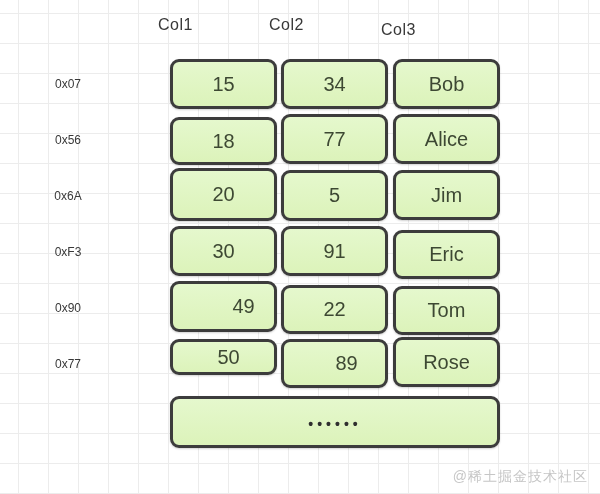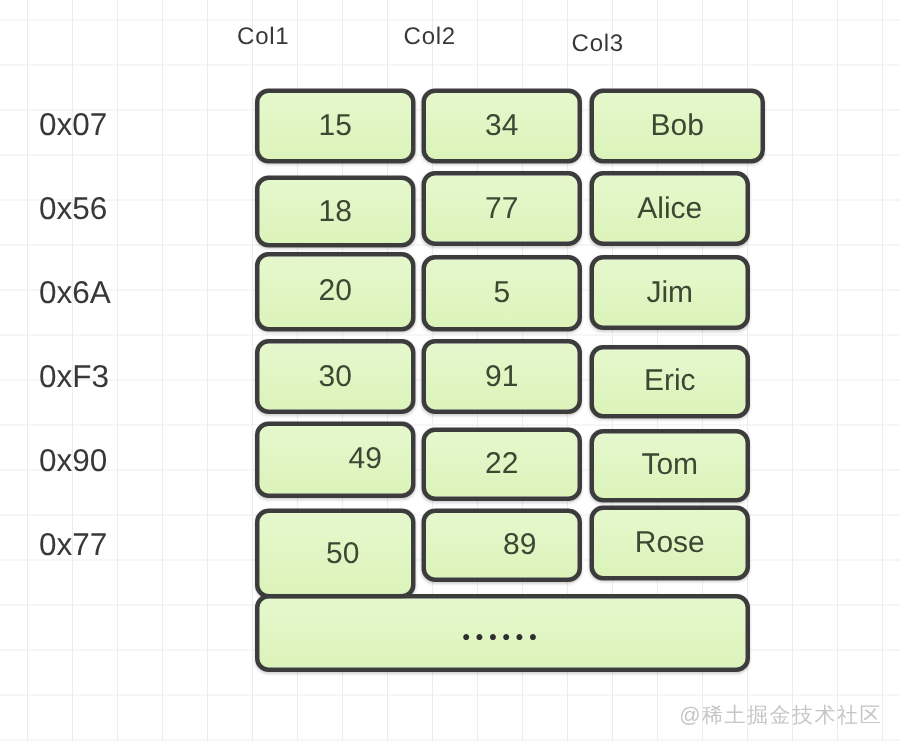--- a/index.html
+++ b/index.html
@@ -23,21 +23,22 @@
     position: absolute;
     text-align: center;
     font-size: 16px;
     color: #383838;
     letter-spacing: 0.5px;
   }
   .row-label {
     position: absolute;
     left: 26px;
     width: 84px;
-    font-size: 21px;
+    text-align: center;
+    font-size: 12px;
     line-height: 24px;
     color: #383838;
   }
   .cell {
     position: absolute;
     box-sizing: border-box;
     border: 3px solid #3c3c3c;
     border-radius: 9px;
     background: linear-gradient(180deg, #e5f8cd 0%, #dcf3ba 100%);
     box-shadow: 0 1px 2px rgba(0,0,0,0.18);
@@ -75,39 +76,39 @@
 
   <div class="row-label" style="top:72px;">0x07</div>
   <div class="row-label" style="top:128px;">0x56</div>
   <div class="row-label" style="top:184px;">0x6A</div>
   <div class="row-label" style="top:240px;">0xF3</div>
   <div class="row-label" style="top:296px;">0x90</div>
   <div class="row-label" style="top:352px;">0x77</div>
 
   <div class="cell" style="left:122px; top:59px;  width:107px; height:50px;">15</div>
   <div class="cell" style="left:233px; top:59px;  width:107px; height:50px;">34</div>
-  <div class="cell" style="left:345px; top:59px;  width:117px; height:50px;">Bob</div>
+  <div class="cell" style="left:345px; top:59px;  width:107px; height:50px;">Bob</div>
 
   <div class="cell" style="left:122px; top:117px; width:107px; height:48px;">18</div>
   <div class="cell" style="left:233px; top:114px; width:107px; height:50px;">77</div>
   <div class="cell" style="left:345px; top:114px; width:107px; height:50px;">Alice</div>
 
   <div class="cell" style="left:122px; top:168px; width:107px; height:53px;">20</div>
   <div class="cell" style="left:233px; top:170px; width:107px; height:51px;">5</div>
   <div class="cell" style="left:345px; top:170px; width:107px; height:50px;">Jim</div>
 
   <div class="cell" style="left:122px; top:226px; width:107px; height:50px;">30</div>
   <div class="cell" style="left:233px; top:226px; width:107px; height:50px;">91</div>
   <div class="cell" style="left:345px; top:230px; width:107px; height:49px;">Eric</div>
 
   <div class="cell" style="left:122px; top:281px; width:107px; height:51px;padding-left:40px;">49</div>
   <div class="cell" style="left:233px; top:285px; width:107px; height:49px;">22</div>
   <div class="cell" style="left:345px; top:286px; width:107px; height:49px;text-align:right;">Tom</div>
 
-  <div class="cell" style="left:122px; top:339px; width:107px; height:60px;padding-left:10px;">50</div>
+  <div class="cell" style="left:122px; top:339px; width:107px; height:36px;padding-left:10px;">50</div>
   <div class="cell" style="left:233px; top:339px; width:107px; height:49px;padding-left:24px;">89</div>
   <div class="cell" style="left:345px; top:337px; width:107px; height:50px;">Rose</div>
 
   <div class="cell ellipsis" style="left:122px; top:396px; width:330px; height:52px;">••••••</div>
 
   <div class="watermark">@稀土掘金技术社区</div>
 
 </div>
 
 </body></html>

